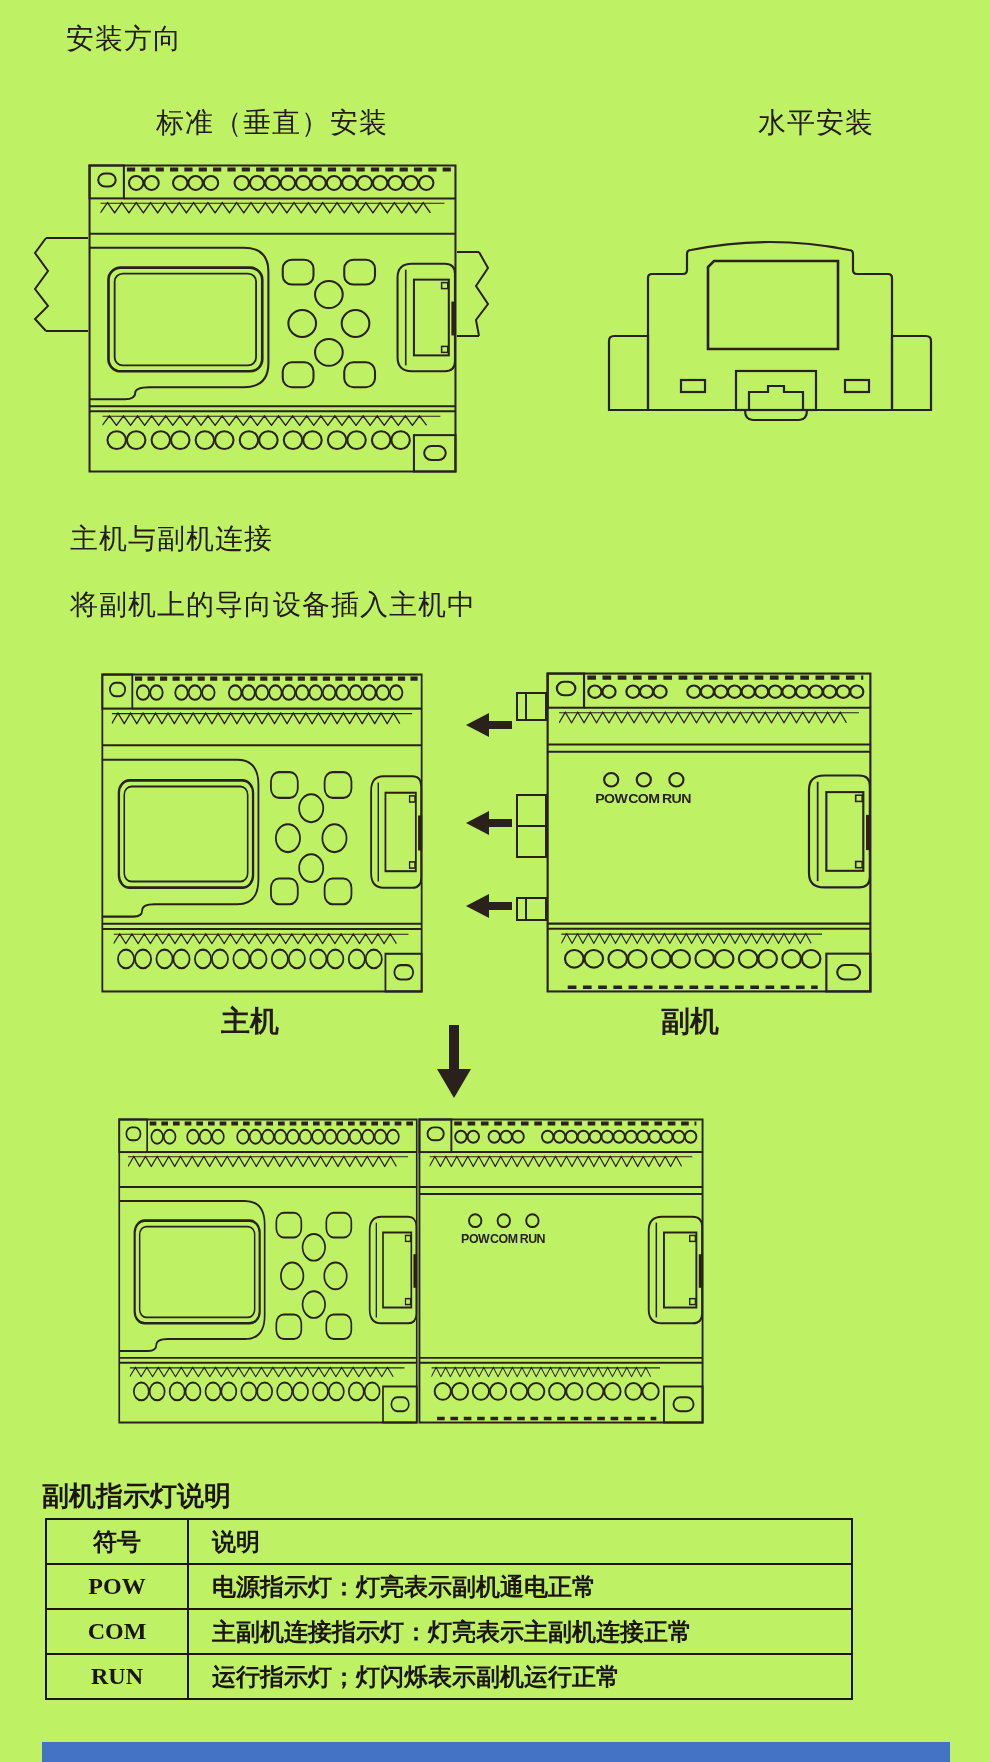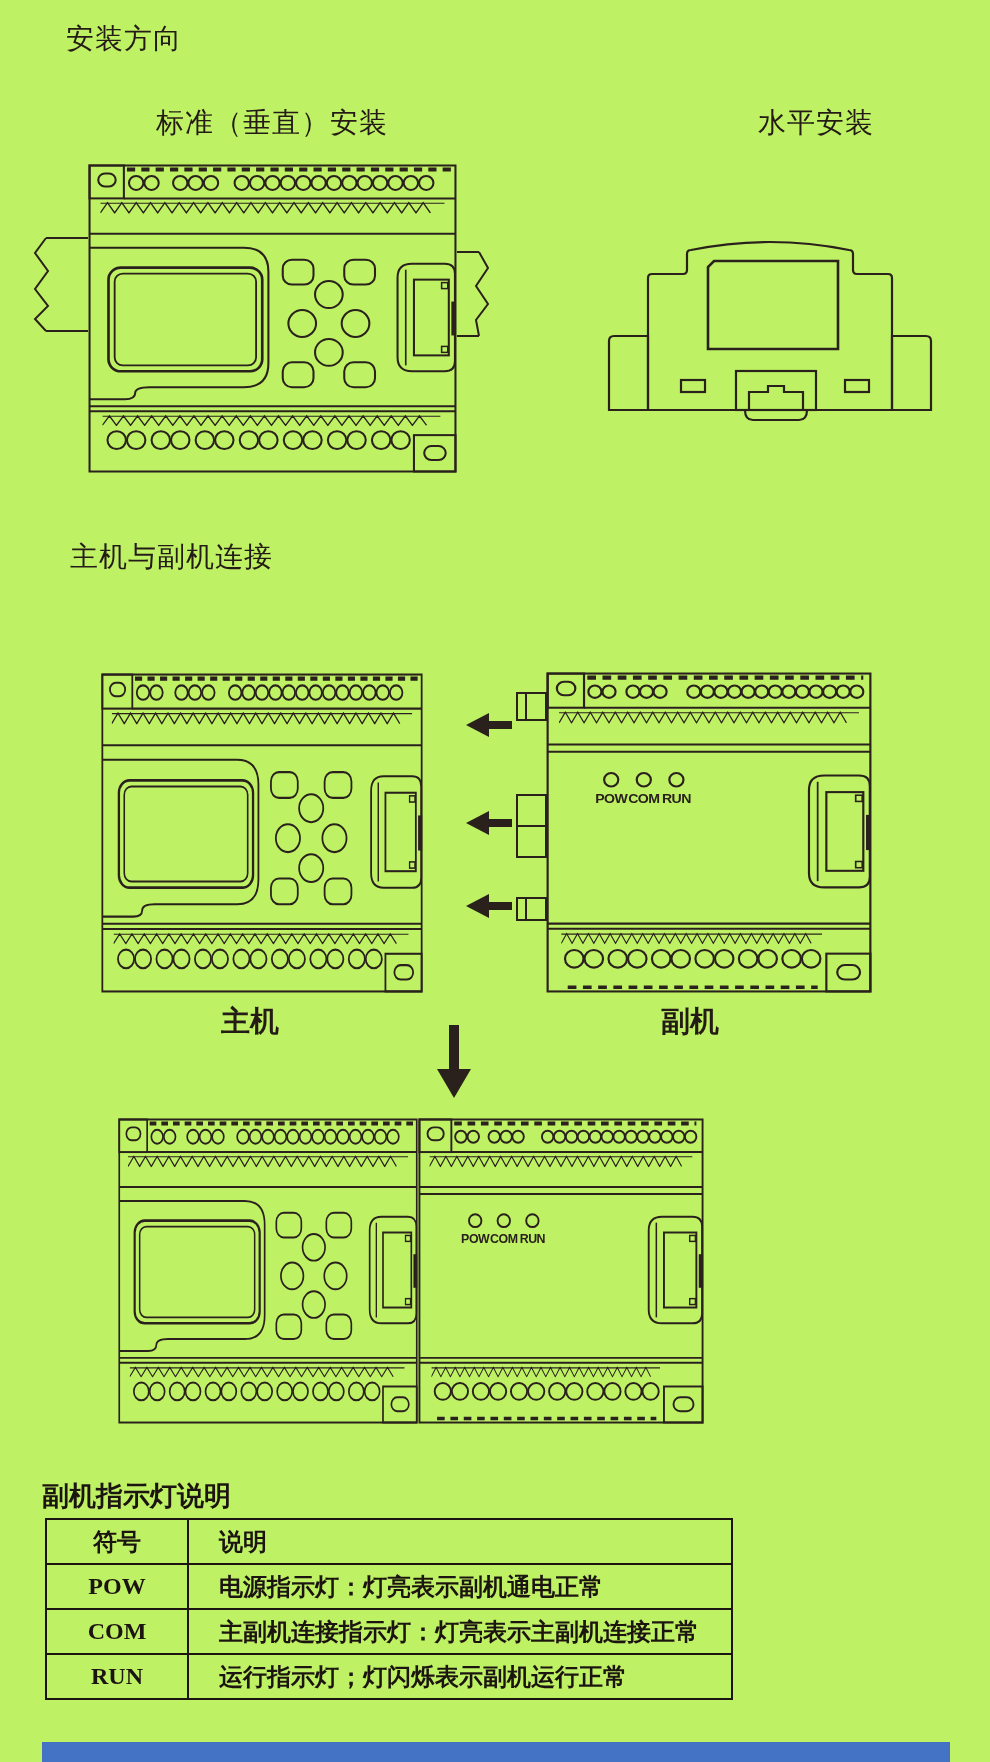--- a/index.html
+++ b/index.html
@@ -7,27 +7,27 @@
     position:relative;width:990px;height:1762px;margin:0 auto;
     background:#bef264;overflow:hidden;
     font-family:"Liberation Sans",sans-serif;color:#2a211c;
   }
   .abs{position:absolute;}
   .h-sans{font-size:28px;letter-spacing:1px;color:#241b16;white-space:nowrap;}
   .lbl-center{text-align:center;}
   .serif-label{font-family:"Liberation Serif",serif;font-weight:bold;font-size:29px;color:#241b16;}
   
   .tbl-title{font-family:"Liberation Serif",serif;font-weight:bold;font-size:27px;color:#1c1410;}
-  table.spec{border-collapse:collapse;width:688px;table-layout:fixed;}
+  table.spec{border-collapse:collapse;width:808px;table-layout:fixed;}
   table.spec td{
     border:2px solid #1c1410;font-family:"Liberation Serif",serif;font-weight:bold;
     font-size:24px;color:#1c1410;height:43px;padding:0;
   }
   table.spec td.c1{width:140px;text-align:center;}
-  table.spec td.c2{padding-left:30px;}
+  table.spec td.c2{padding-left:23px;}
   .blue-bar{background:#4472c4;}
   svg{display:block;}
 </style>
 </head>
 <body>
 
 <div id="canvas">
 
   <svg width="0" height="0" style="position:absolute" aria-hidden="true">
     <defs>
@@ -224,21 +224,22 @@
       <rect x="81" y="150" width="24" height="12"></rect>
       <rect x="245" y="150" width="24" height="12"></rect>
       <g>
         <rect x="136" y="141" width="80" height="39"></rect>
         <path d="M149,180 V162 H168 V156 H184 V162 H203 V180"></path>
         <path d="M145,180 Q145,190 153,190 H199 Q207,190 207,180"></path>
       </g>
     </g>
   </svg>
 
-  <div class="abs h-sans" style="left:70px;top:538px;">主机与副机连接</div>
+  <div class="abs h-sans" style="left:70px;top:520px;">主机与副机连接</div>
+  <div class="abs h-sans" style="left:70px;top:586px;">将副机上的导向设备插入主机中</div>
 
   <svg class="abs" style="left:30px;top:660px;" width="930" height="345" viewBox="0 0 930 345">
     <use href="#plc-main" x="71" y="13" width="322" height="320"></use>
     <use href="#plc-sub" x="516" y="12" width="326" height="321"></use>
     <g fill="none" stroke="#2a211c" stroke-width="2">
       <rect x="487" y="33" width="29" height="27"></rect>
         <line x1="496" y1="33" x2="496" y2="60"></line>
       <rect x="487" y="135" width="29" height="31"></rect>
       <rect x="487" y="166" width="29" height="31"></rect>
       <rect x="487" y="238" width="29" height="22"></rect>

